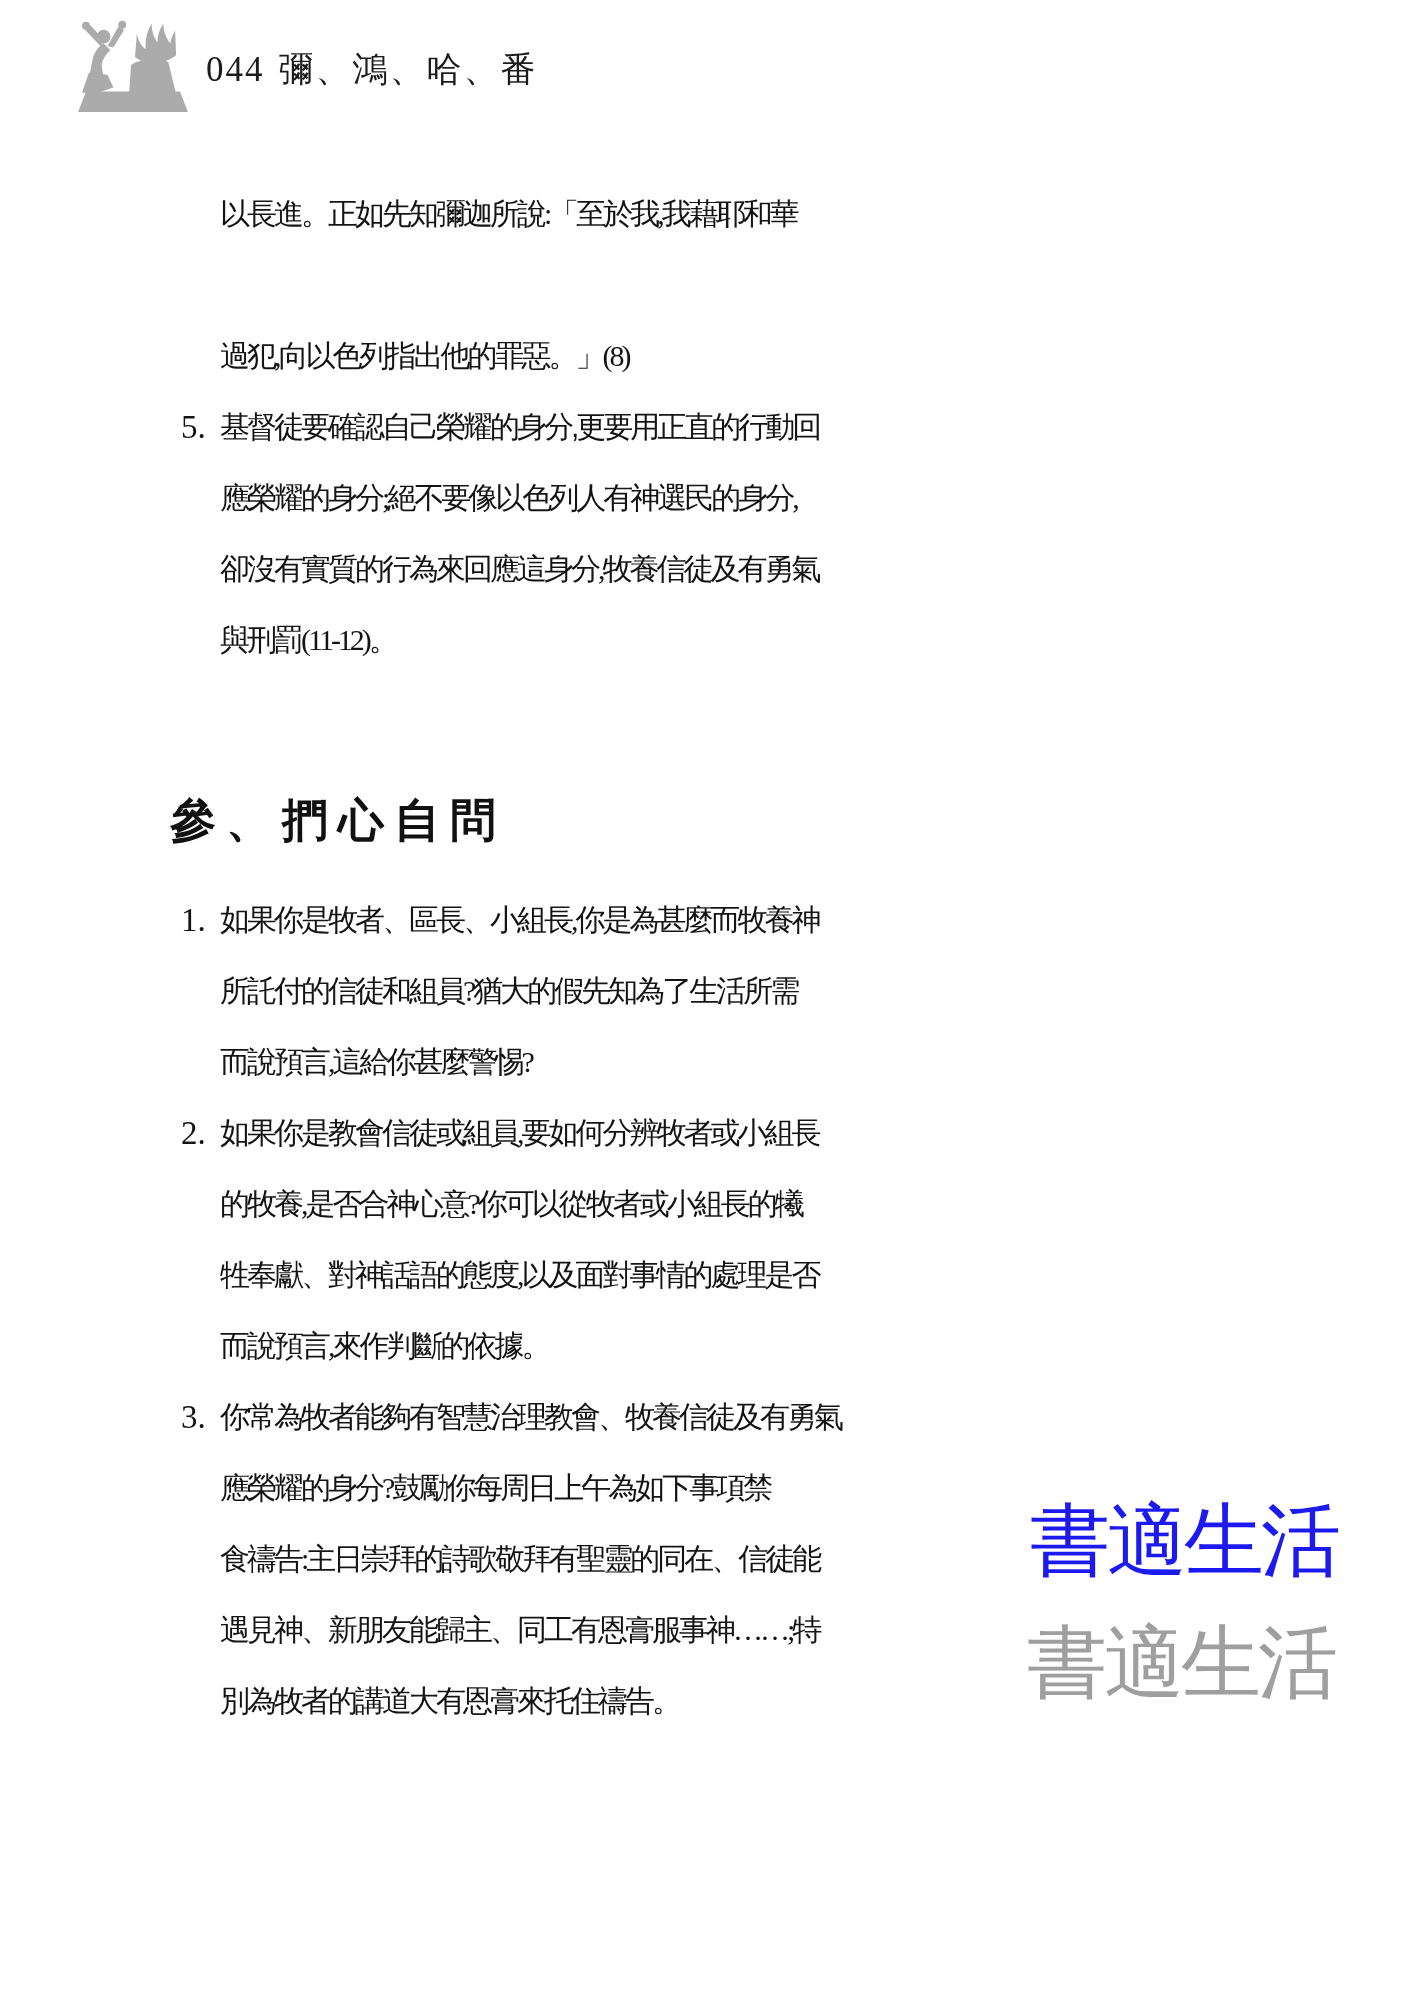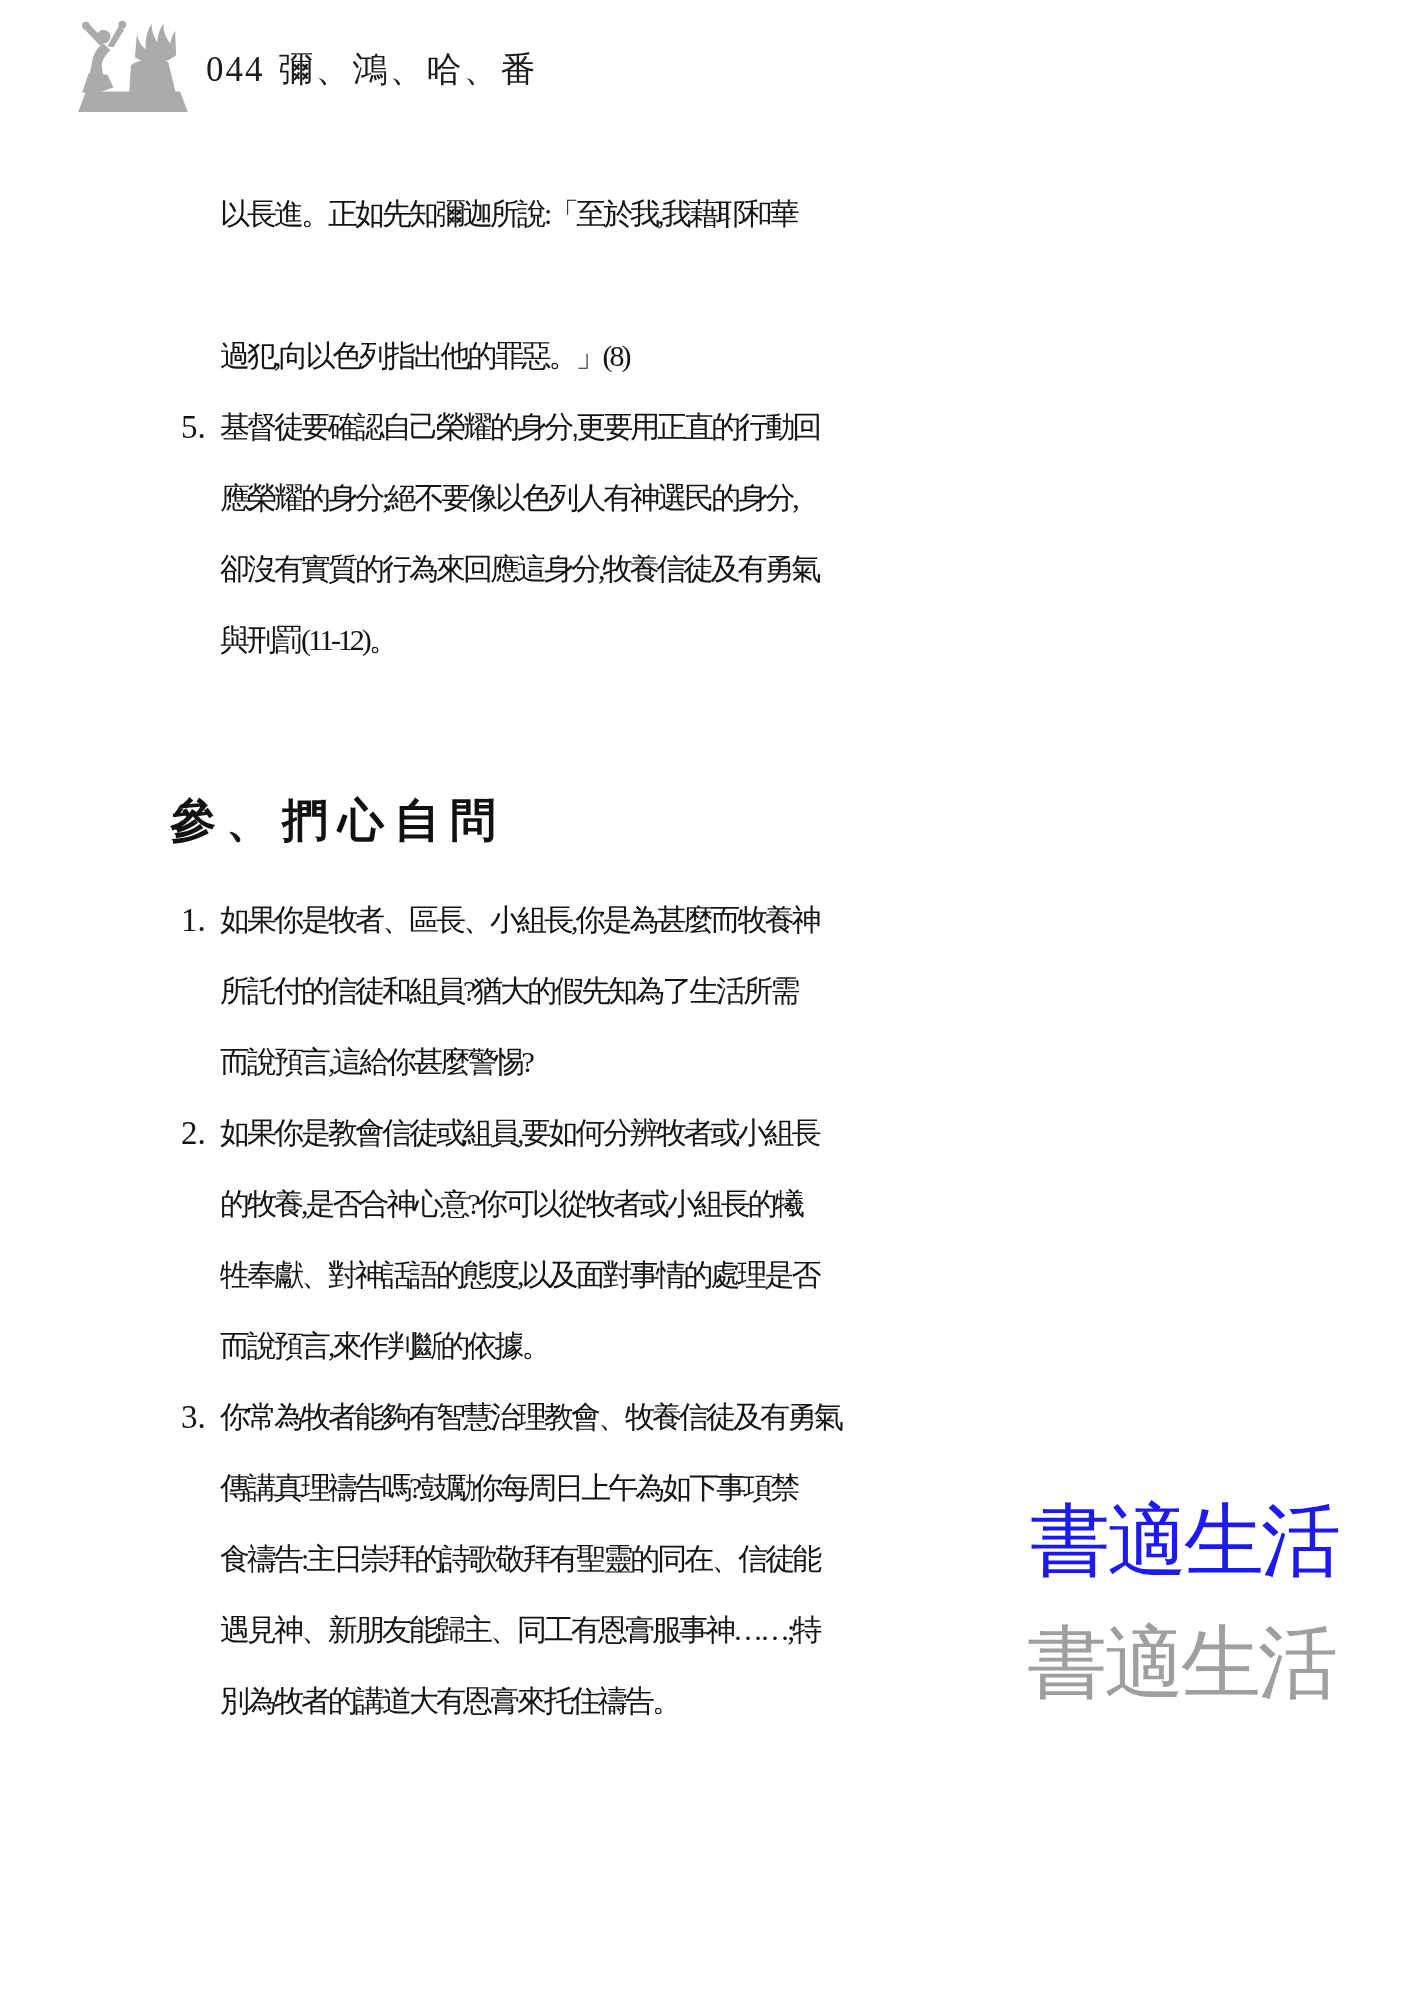--- a/index.html
+++ b/index.html
@@ -97,18 +97,18 @@
   <div class="line txt" style="top:1038px">而說預言,這給你甚麼警惕?</div>
 
   <div class="num txt" style="top:1109px">2.</div>
   <div class="line txt" style="top:1109px">如果你是教會信徒或組員,要如何分辨牧者或小組長</div>
   <div class="line txt" style="top:1180px">的牧養,是否合神心意?你可以從牧者或小組長的犧</div>
   <div class="line txt" style="top:1251px">牲奉獻、對神話語的態度,以及面對事情的處理是否</div>
   <div class="line txt" style="top:1322px">而說預言,來作判斷的依據。</div>
 
   <div class="num txt" style="top:1393px">3.</div>
   <div class="line txt" style="top:1393px">你常為牧者能夠有智慧治理教會、牧養信徒及有勇氣</div>
-  <div class="line txt" style="top:1464px">傳講真理禱告嗎?鼓勵你每周日上午為如下事項禁</div>
+  <div class="line txt" style="top:1464px">應榮耀的身分?鼓勵你每周日上午為如下事項禁</div>
   <div class="line txt" style="top:1535px">食禱告:主日崇拜的詩歌敬拜有聖靈的同在、信徒能</div>
   <div class="line txt" style="top:1677px">別為牧者的講道大有恩膏來托住禱告。</div>
   <div class="line txt" style="top:1606px">遇見神、新朋友能歸主、同工有恩膏服事神……;特</div>
 
 </div>
 
 </body></html>

